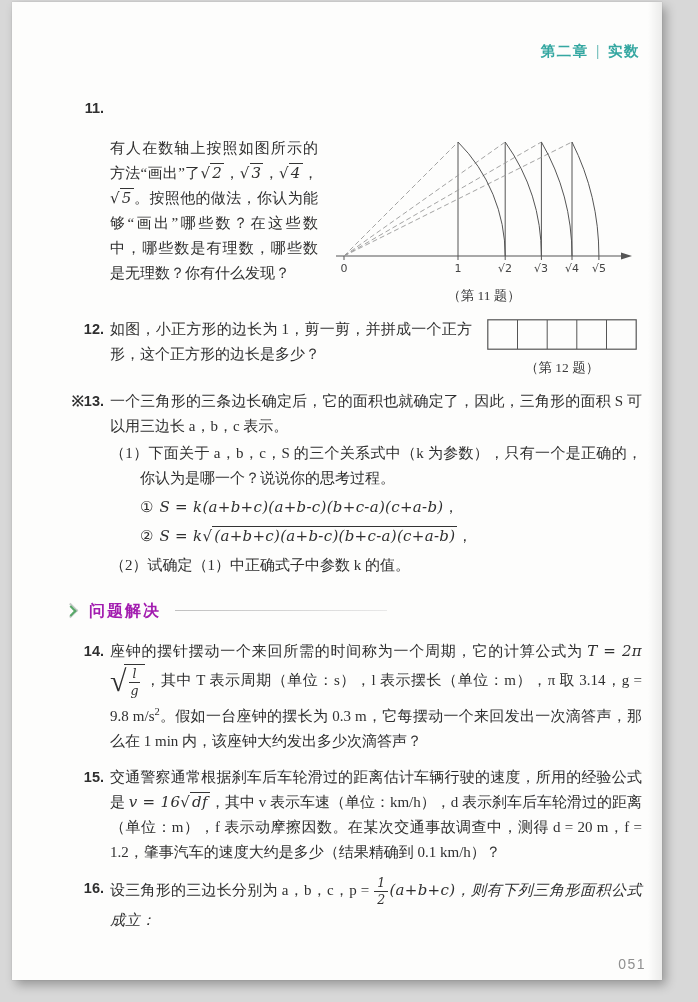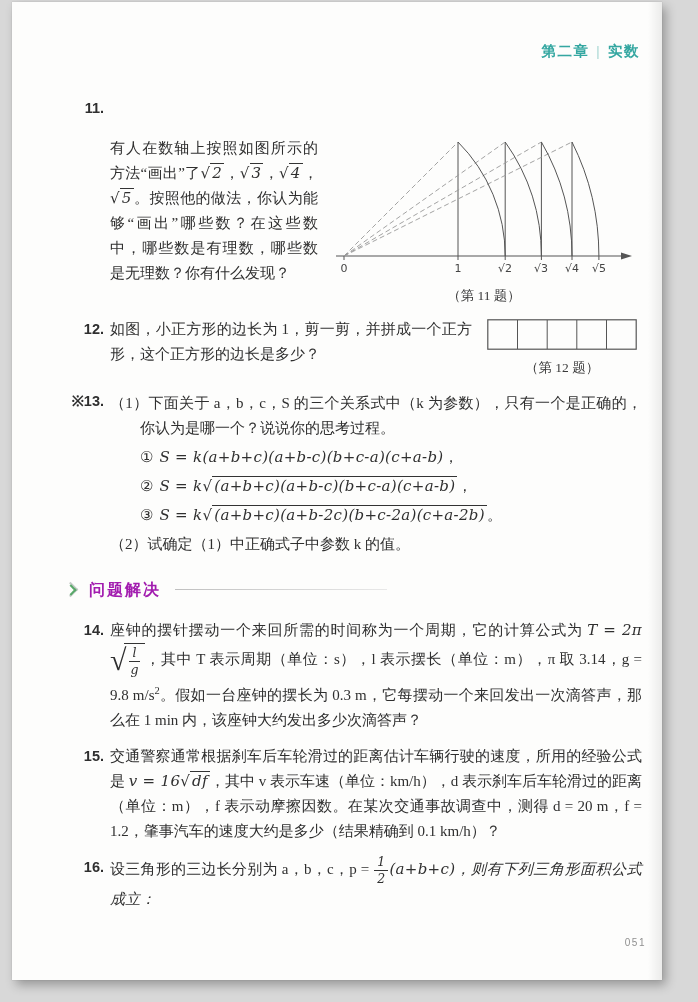--- a/index.html
+++ b/index.html
@@ -15,21 +15,21 @@
     box-shadow:4px 5px 10px rgba(0,0,0,.30),0 0 1px rgba(0,0,0,.2);
   }
   .page::after{
     content:"";position:absolute;top:0;right:0;width:14px;height:100%;
     background:linear-gradient(to right,rgba(0,0,0,0),rgba(0,0,0,.07));
     pointer-events:none;
   }
   .header{
     position:absolute;top:40px;right:22px;
     color:#35a7a1;font-size:14.5px;font-weight:bold;
-    font-family:Liberation Serif, serif;letter-spacing:1.5px;
+    font-family:Liberation Sans, sans-serif;letter-spacing:1.5px;
   }
   .hdiv{color:#7cc3bf;font-weight:normal;margin:0 7px;}
   .content{
     position:absolute;top:94px;left:64px;width:566px;
     font-size:15px;line-height:25px;text-align:justify;
   }
   .problem{display:flex;margin-bottom:11px;}
   .pnum{
     min-width:28px;text-align:right;font-weight:bold;flex-shrink:0;
     font-family:"Liberation Sans",sans-serif;font-size:14.5px;margin-right:6px;
@@ -65,22 +65,22 @@
   .section-head{display:flex;align-items:center;margin:20px 0 16px -12px;}
   .chev{position:relative;width:17px;height:17px;margin-right:8px;flex-shrink:0;}
   .chev::before{content:"";position:absolute;left:1px;top:3px;width:9px;height:9px;
     border-top:2.5px solid #c4cac6;border-right:2.5px solid #c4cac6;transform:rotate(45deg);}
   .chev::after{content:"";position:absolute;left:3px;top:5px;width:6px;height:6px;
     border-top:2px solid #58a869;border-right:2px solid #58a869;transform:rotate(45deg);}
   .sec-title{color:#a21caf;font-weight:bold;font-size:16px;
     font-family:"Liberation Sans",sans-serif;letter-spacing:2px;}
   .sec-line{height:1px;width:212px;background:linear-gradient(to right,#c0c0c0,#e8e8e8);margin-left:14px;}
   .pageno{
-    position:absolute;right:16px;bottom:32px;color:#8f8f8f;
-    font-size:10px;font-family:"Liberation Sans",sans-serif;letter-spacing:1.5px;
+    position:absolute;right:16px;bottom:8px;color:#8f8f8f;
+    font-size:14px;font-family:"Liberation Sans",sans-serif;letter-spacing:1.5px;
   }
   .fig11 text{font-family:"DejaVu Sans",sans-serif;font-size:11px;fill:#444;}
 </style>
 </head>
 <body>
 
 <div class="page">
 
   <div class="header">
     <span>第二章</span><span class="hdiv">|</span><span>实数</span>
@@ -161,33 +161,31 @@
           </svg>
           <div class="figcap">（第 12 题）</div>
         </div>
         <span>如图，小正方形的边长为 1，剪一剪，并拼成一个正方形，这个正方形的边长是多少？</span>
       </div>
     </div>
 
     <div class="problem p13">
       <div class="pnum">※13.</div>
       <div class="pbody">
+        <div>一个三角形的三条边长确定后，它的面积也就确定了，因此，三角形的面积 S 可以用三边长 a，b，c 表示。</div>
         <div class="sub">（1）下面关于 a，b，c，S 的三个关系式中（k 为参数），只有一个是正确的，你认为是哪一个？说说你的思考过程。</div>
 
         <div class="fline">
           <span class="fmarker">①</span><span class="fm">S = k</span><span class="fm">(a+b+c)(a+b-c)(b+c-a)(c+a-b)</span><span>，</span>
         </div>
 
         <div class="fline">
           <span class="fmarker">②</span><span class="fm">S = k</span><span class="msqrt fm"><span class="radcontent">(a+b+c)(a+b-c)(b+c-a)(c+a-b)</span></span><span>，</span>
         </div>
 
-        <div class="fline">
-          <span class="fmarker">③</span><span class="fm">S = k</span><span class="msqrt fm"><span class="radcontent">(a+b+c)(a+b-2c)(b+c-2a)(c+a-2b)</span></span><span>。</span>
-        </div>
 
         <div class="sub">（2）试确定（1）中正确式子中参数 k 的值。</div>
       </div>
     </div>
 
     <div class="section-head">
       <span class="chev"></span>
       <span class="sec-title">问题解决</span>
       <span class="sec-line"></span>
     </div>

